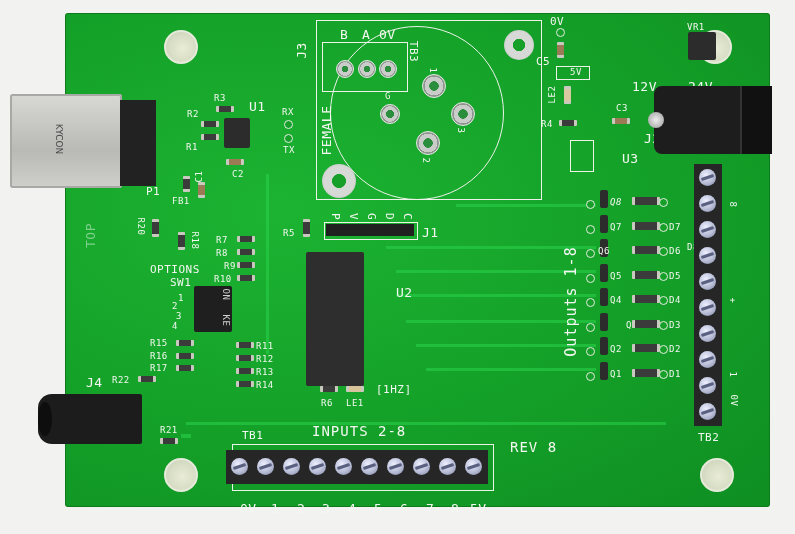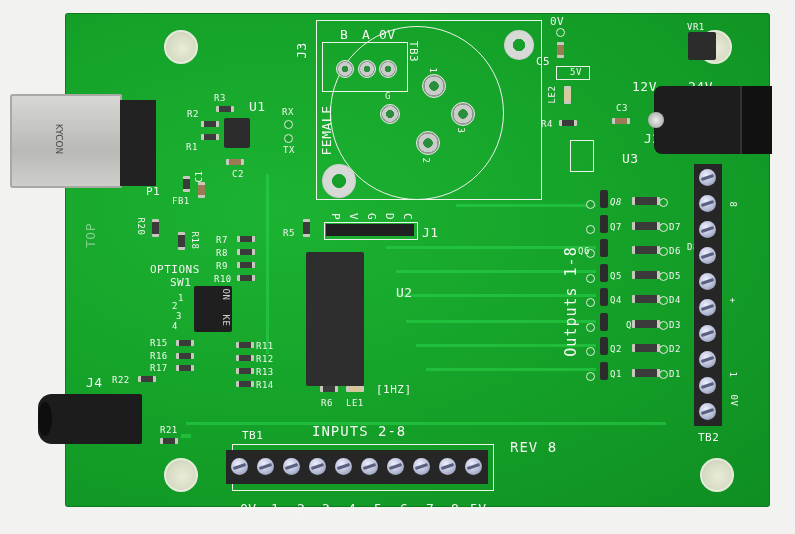--- a/index.html
+++ b/index.html
@@ -125,21 +125,21 @@
   <div class="ic" style="left:240px;top:238px;width:58px;height:134px;background:#2e2e2e;"></div>
   <div class="silk med" style="left:330px;top:272px;">U2</div>
   <div class="smd" style="left:254px;top:372px;width:12px;height:6px;"></div>
   <div class="silk sm" style="left:255px;top:385px;">R6</div>
   <div class="smd" style="left:280px;top:372px;width:12px;height:6px;background:#d8c49a;"></div>
   <div class="silk sm" style="left:280px;top:385px;">LE1</div>
   <div class="silk" style="left:310px;top:370px;">[1HZ]</div>
 
   <div class="silk sm" style="left:150px;top:222px;">R7</div>
   <div class="silk sm" style="left:150px;top:235px;">R8</div>
-  <div class="silk sm" style="left:150px;top:248px;">R9</div>
+  <div class="silk sm" style="left:158px;top:248px;">R9</div>
   <div class="silk sm" style="left:148px;top:261px;">R10</div>
   <div class="smd" style="left:171px;top:222px;width:12px;height:6px;"></div>
   <div class="smd" style="left:171px;top:235px;width:12px;height:6px;"></div>
   <div class="smd" style="left:171px;top:248px;width:12px;height:6px;"></div>
   <div class="smd" style="left:171px;top:261px;width:12px;height:6px;"></div>
 
   <div class="silk" style="left:84px;top:250px;">OPTIONS</div>
   <div class="silk" style="left:104px;top:263px;">SW1</div>
   <div class="ic" style="left:128px;top:272px;width:38px;height:46px;background:#1f1f1f;"></div>
   <div class="silk sm" style="left:112px;top:280px;">1</div>
@@ -191,21 +191,21 @@
         <div class="via" style="left:520px;top:210.5px;"></div>
         <div class="ic" style="left:534px;top:200.5px;width:8px;height:18px;"></div>
         <div class="silk sm" style="left:544px;top:208.5px;">Q7</div>
         <div class="smd" style="left:566px;top:207.5px;width:22px;height:8px;"></div>
         <div class="via" style="left:593px;top:208.5px;"></div>
         <div class="silk sm" style="left:603px;top:208.5px;">D7</div>
       </div>
       <div>
         <div class="via" style="left:520px;top:235px;"></div>
         <div class="ic" style="left:534px;top:225px;width:8px;height:18px;"></div>
-        <div class="silk sm" style="left:512px;top:233px;">Q6</div>
+        <div class="silk sm" style="left:532px;top:233px;">Q6</div>
         <div class="smd" style="left:566px;top:232px;width:22px;height:8px;"></div>
         <div class="via" style="left:593px;top:233px;"></div>
         <div class="silk sm" style="left:603px;top:233px;">D6</div>
       </div>
       <div>
         <div class="via" style="left:520px;top:259.5px;"></div>
         <div class="ic" style="left:534px;top:249.5px;width:8px;height:18px;"></div>
         <div class="silk sm" style="left:544px;top:257.5px;">Q5</div>
         <div class="smd" style="left:566px;top:256.5px;width:22px;height:8px;"></div>
         <div class="via" style="left:593px;top:257.5px;"></div>

